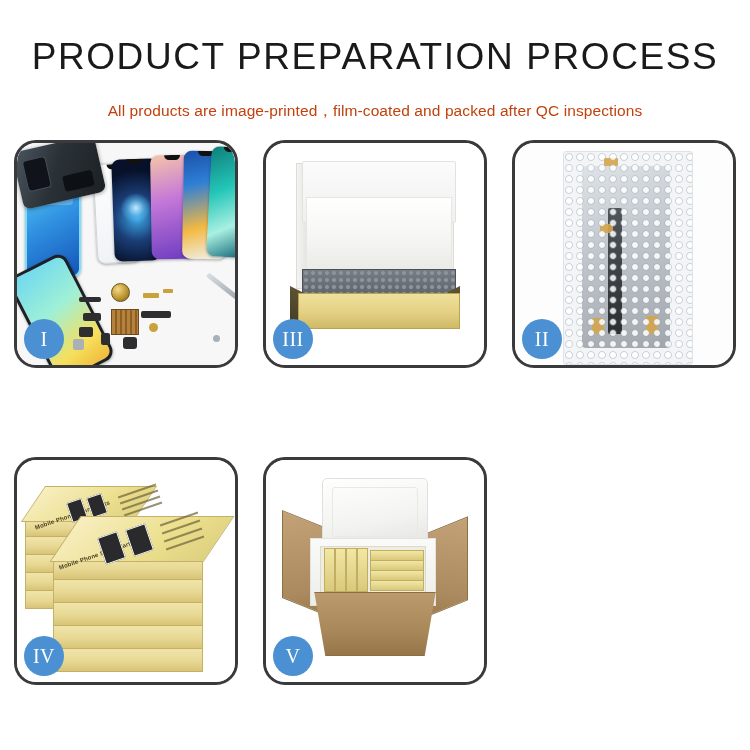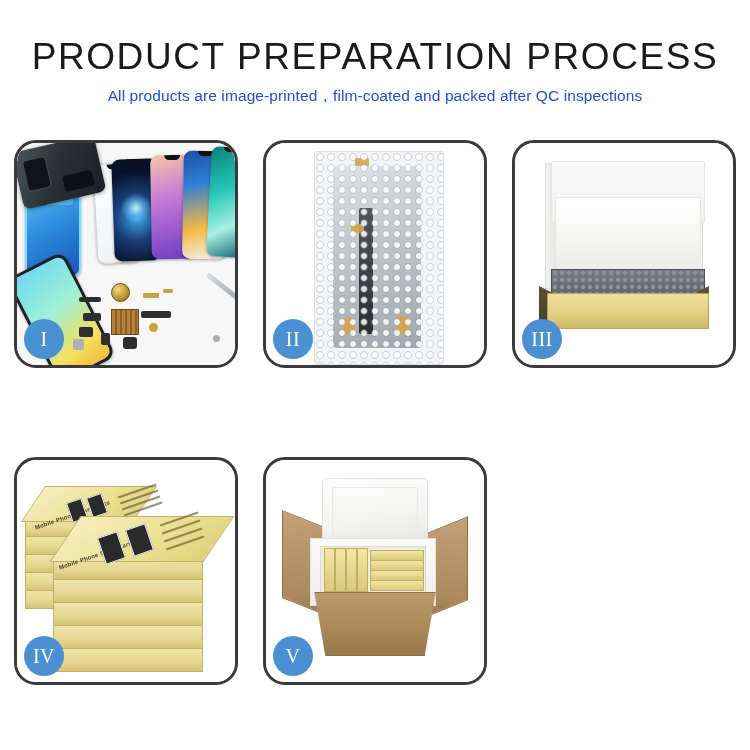--- a/index.html
+++ b/index.html
@@ -32,26 +32,26 @@
   .title {
     font-family: "Liberation Sans", sans-serif;
     font-size: 37px;
     font-weight: 500;
     letter-spacing: 1.6px;
     color: #1a1a1a;
     line-height: 1.05;
     white-space: nowrap;
   }
   .subtitle {
-    margin-top: 9px;
+    margin-top: 24px;
     font-family: "Liberation Sans", sans-serif;
     font-size: 15.5px;
     font-weight: 400;
     letter-spacing: 0.1px;
-    color: #1d4ed8;
+    color: #c2410c;
     white-space: nowrap;
   }
 
   
   .grid {
     position: absolute;
     left: 14px;
     top: 140px;
     width: 722px;
     height: 545px;
@@ -384,47 +384,47 @@
         <div class="part" style="left:124px;top:168px;width:30px;height:7px;border-radius:2px;"></div>
         <div class="part gold" style="left:132px;top:180px;width:9px;height:9px;border-radius:50%;"></div>
         <div class="part silver" style="left:196px;top:192px;width:7px;height:7px;border-radius:50%;"></div>
         <div class="tool" style="left:186px;top:142px;width:42px;height:5px;"></div>
       </div>
       <div class="badge">I</div>
     </div>
 
     <div class="panel">
       <div class="photo">
+        <div class="p3-bg"></div>
+        <div class="b3-flapL"></div>
+        <div class="b3-flapR"></div>
+        <div class="b3-lidback"></div>
+        <div class="b3-foam"></div>
+        <div class="b3-fill"></div>
+        <div class="b3-side-l"></div>
+        <div class="b3-side-r"></div>
+        <div class="b3-front"></div>
+      </div>
+      <div class="badge">III</div>
+    </div>
+
+    <div class="panel">
+      <div class="photo">
         <div class="p2-bg"></div>
         <div class="bubblebag">
           <div class="bb-inner"></div>
           <div class="bb-strip"></div>
           <div class="bb-tape" style="left:40px;top:6px;width:14px;height:8px;"></div>
           <div class="bb-tape" style="left:36px;top:72px;width:13px;height:9px;"></div>
           <div class="bb-tape" style="left:28px;top:166px;width:12px;height:16px;"></div>
           <div class="bb-tape" style="left:82px;top:164px;width:12px;height:18px;"></div>
           <div class="bb-overlay"></div>
         </div>
       </div>
       <div class="badge">II</div>
-    </div>
-
-    <div class="panel">
-      <div class="photo">
-        <div class="p3-bg"></div>
-        <div class="b3-flapL"></div>
-        <div class="b3-flapR"></div>
-        <div class="b3-lidback"></div>
-        <div class="b3-foam"></div>
-        <div class="b3-fill"></div>
-        <div class="b3-side-l"></div>
-        <div class="b3-side-r"></div>
-        <div class="b3-front"></div>
-      </div>
-      <div class="badge">III</div>
     </div>
 
     <div class="panel">
       <div class="photo">
         <div class="p4-bg"></div>
         <div class="stackwrap">
 
           <div class="sbox" style="left:8px;top:58px;width:96px;height:17px;"></div>
           <div class="sbox" style="left:8px;top:76px;width:96px;height:17px;"></div>
           <div class="sbox" style="left:8px;top:94px;width:96px;height:17px;"></div>

